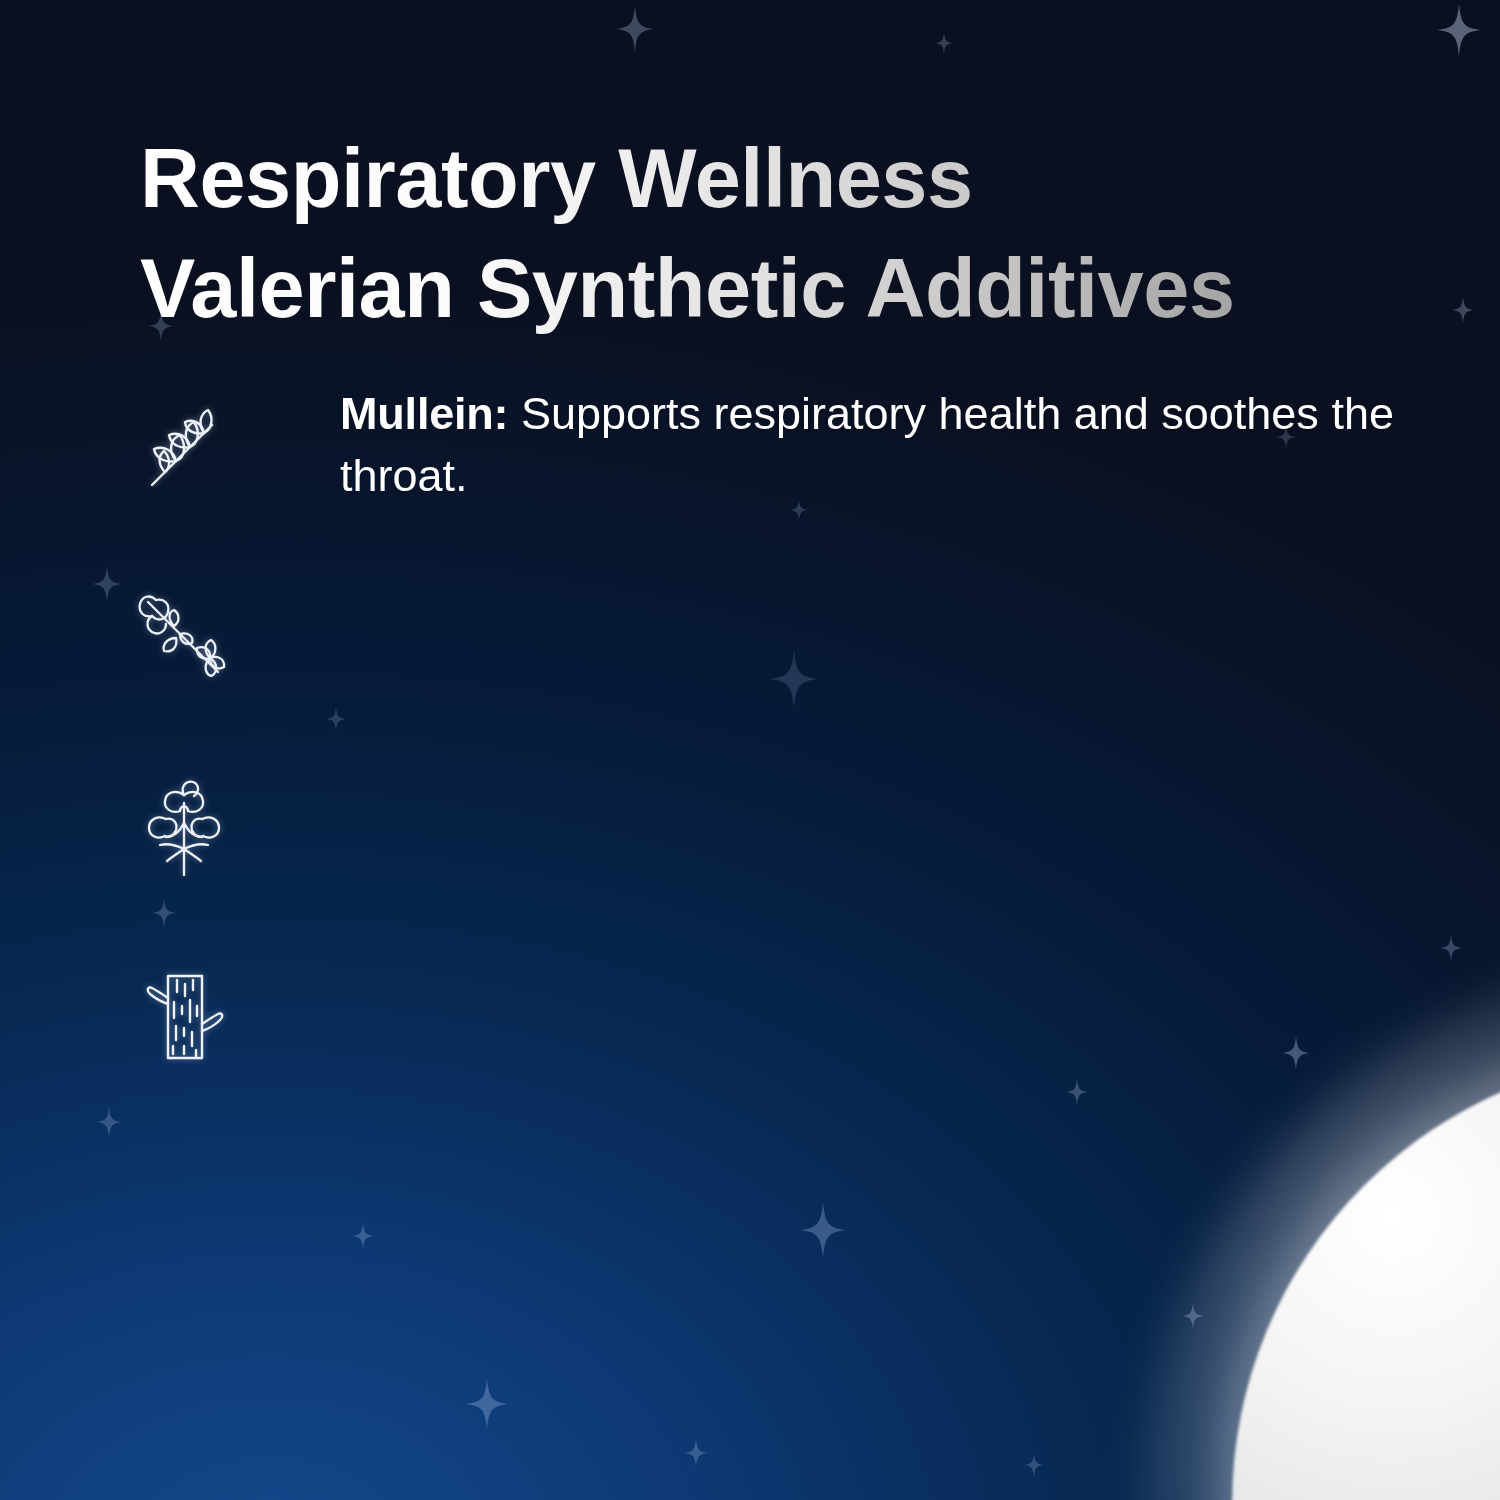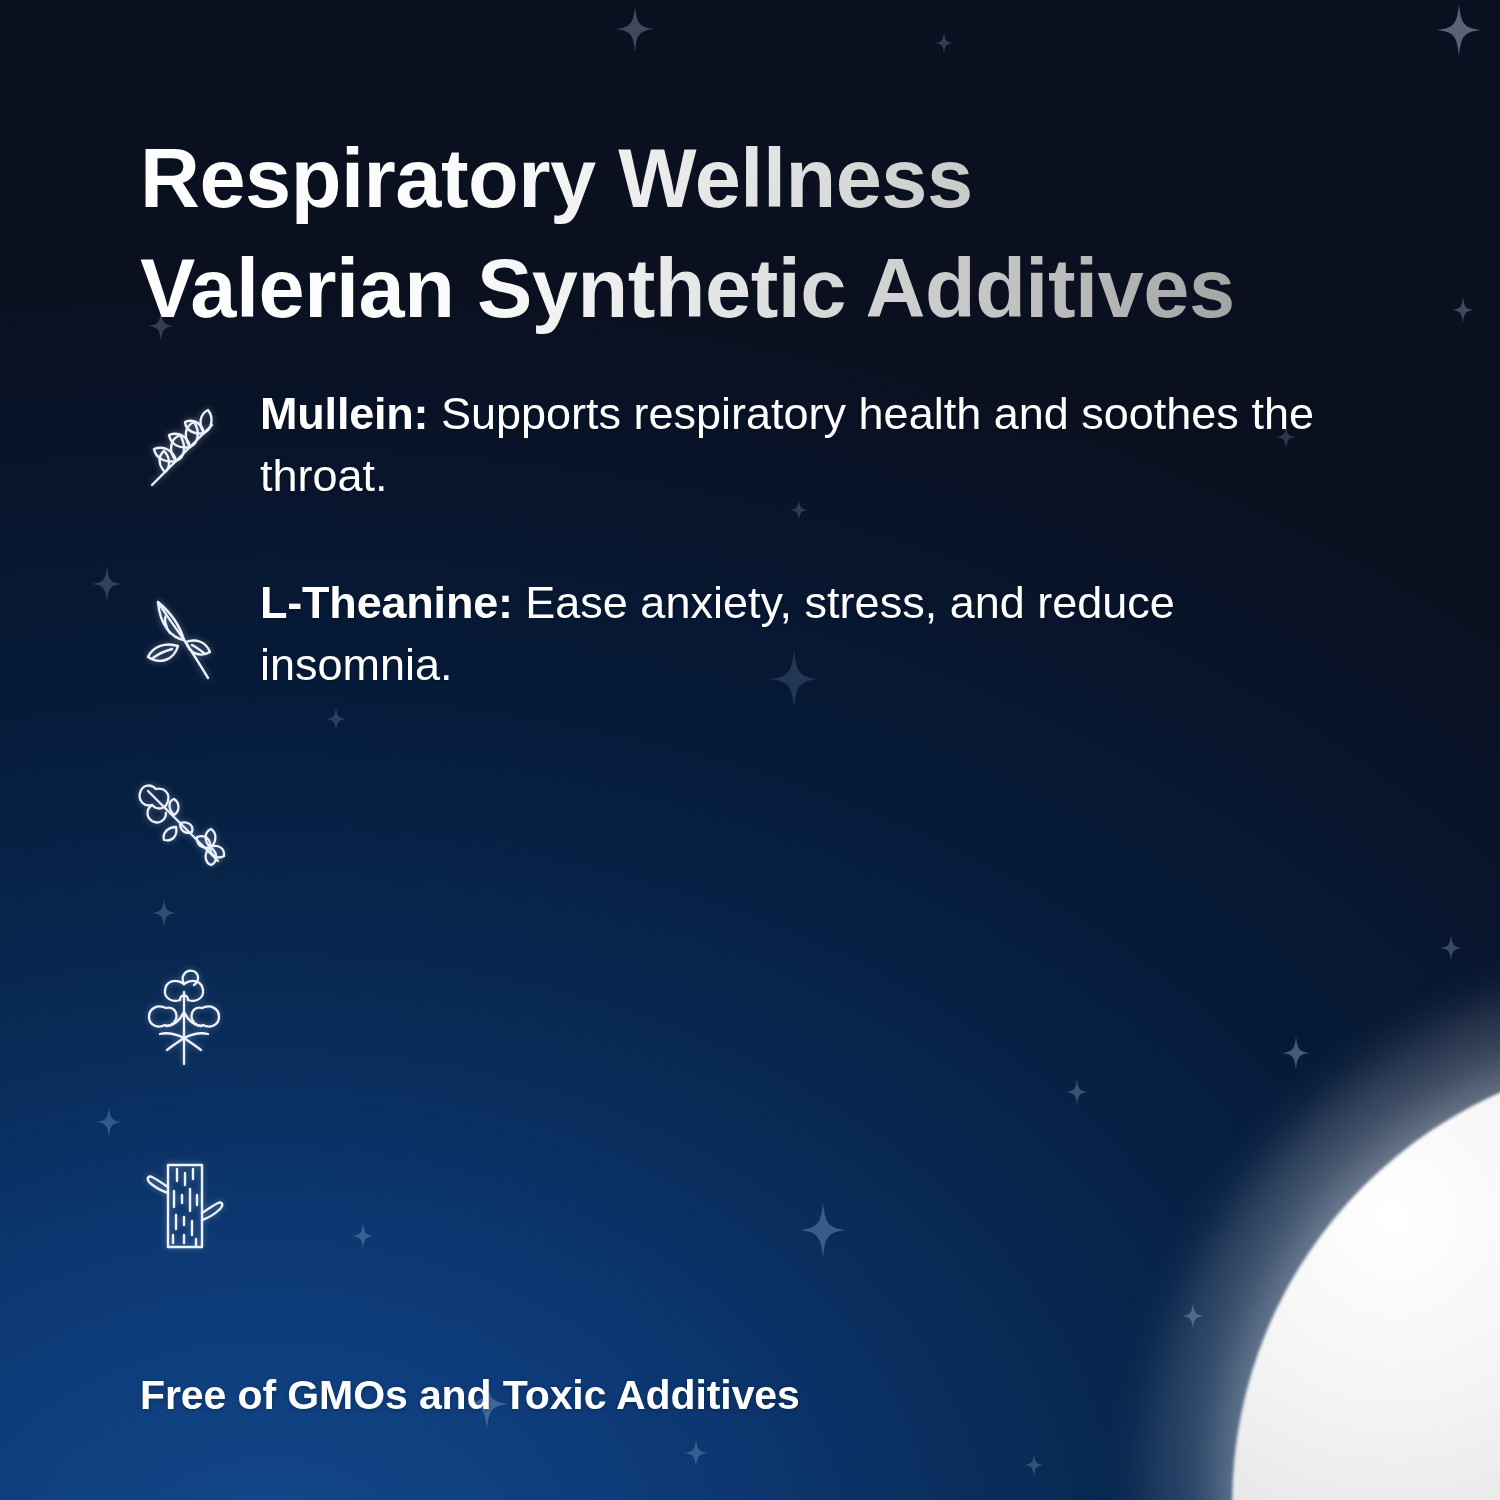--- a/index.html
+++ b/index.html
@@ -81,20 +81,21 @@
     top: 383px;
     width: 1500px;
   }
   .benefit {
     position: relative;
     display: flex;
     align-items: flex-start;
     min-height: 160px;
     padding-left: 132px;
     margin-bottom: 29px;
+    justify-content: center;
   }
   .benefit-icon {
     position: absolute;
     left: 132px;
     top: 14px;
     width: 104px;
     height: 104px;
     display: flex;
     align-items: center;
     justify-content: center;
@@ -261,34 +262,20 @@
             <path d="M54 46 C47 36 49 25 58 21 C64 30 63 42 54 46 Z"></path>
             <path d="M54 46 C44 48 35 44 33 34 C43 30 52 36 54 46 Z"></path>
             <path d="M68 32 C62 23 64 13 72 9 C78 17 76 28 68 32 Z"></path>
             <path d="M68 32 C59 34 50 30 49 21 C58 17 66 23 68 32 Z"></path>
             <path d="M29 71 C22 64 22 55 28 50 C34 56 35 66 29 71 Z"></path>
           </svg>
         </span>
         <div class="benefit-text"><b>Mullein:</b><span> Supports respiratory health and soothes the throat.</span></div>
       </div>
 
-      <div class="benefit">
-        <span class="benefit-icon">
-          <svg width="96" height="96" viewBox="0 0 96 96" fill="none" stroke="#eef3fb" stroke-width="2.4" stroke-linecap="round" stroke-linejoin="round">
-            <path d="M72 88 C62 72 54 58 44 44 C36 33 28 22 22 12"></path>
-            <path d="M22 12 C34 22 44 36 48 50 C36 48 24 36 22 12 Z"></path>
-            <path d="M30 26 C28 28 29 36 34 43"></path>
-            <path d="M50 52 C60 48 70 52 74 62 C64 68 53 63 50 52 Z"></path>
-            <path d="M56 55 C60 57 64 60 68 63"></path>
-            <path d="M42 56 C30 52 17 56 12 67 C24 75 38 70 42 56 Z"></path>
-            <path d="M36 59 C29 61 22 64 17 68"></path>
-          </svg>
-        </span>
-        <div class="benefit-text"><b>L-Theanine:</b><span> Ease anxiety, stress, and reduce insomnia.</span></div>
-      </div>
 
       <div class="benefit">
         <span class="benefit-icon">
           <svg width="100" height="100" viewBox="0 0 100 100" fill="none" stroke="#eef3fb" stroke-width="2.3" stroke-linecap="round" stroke-linejoin="round">
             <path d="M14 14 C28 28 44 44 60 60 C68 68 76 76 84 84"></path>
             <path d="M22 12 C16 6 8 8 6 16 C4 24 10 30 18 28"></path>
             <path d="M22 12 C30 10 36 16 34 24 C32 32 24 34 18 28"></path>
             <path d="M18 28 C12 32 12 40 18 44 C25 48 32 43 32 36"></path>
             <path d="M40 38 C34 32 34 24 40 22 C46 26 46 34 40 38 Z"></path>
             <path d="M46 46 C54 44 60 48 58 55 C51 58 46 53 46 46 Z"></path>
@@ -341,16 +328,15 @@
             <path d="M52 66 L52 80"></path>
             <path d="M33 80 L33 88"></path>
             <path d="M44 80 L44 88"></path>
             <path d="M56 84 L56 90"></path>
           </svg>
         </span>
       </div>
 
     </div>
 
-    <div class="footer-note">Free of GMOs and Toxic Additives</div>
 
   </div>
 </div>
 
 </body></html>

